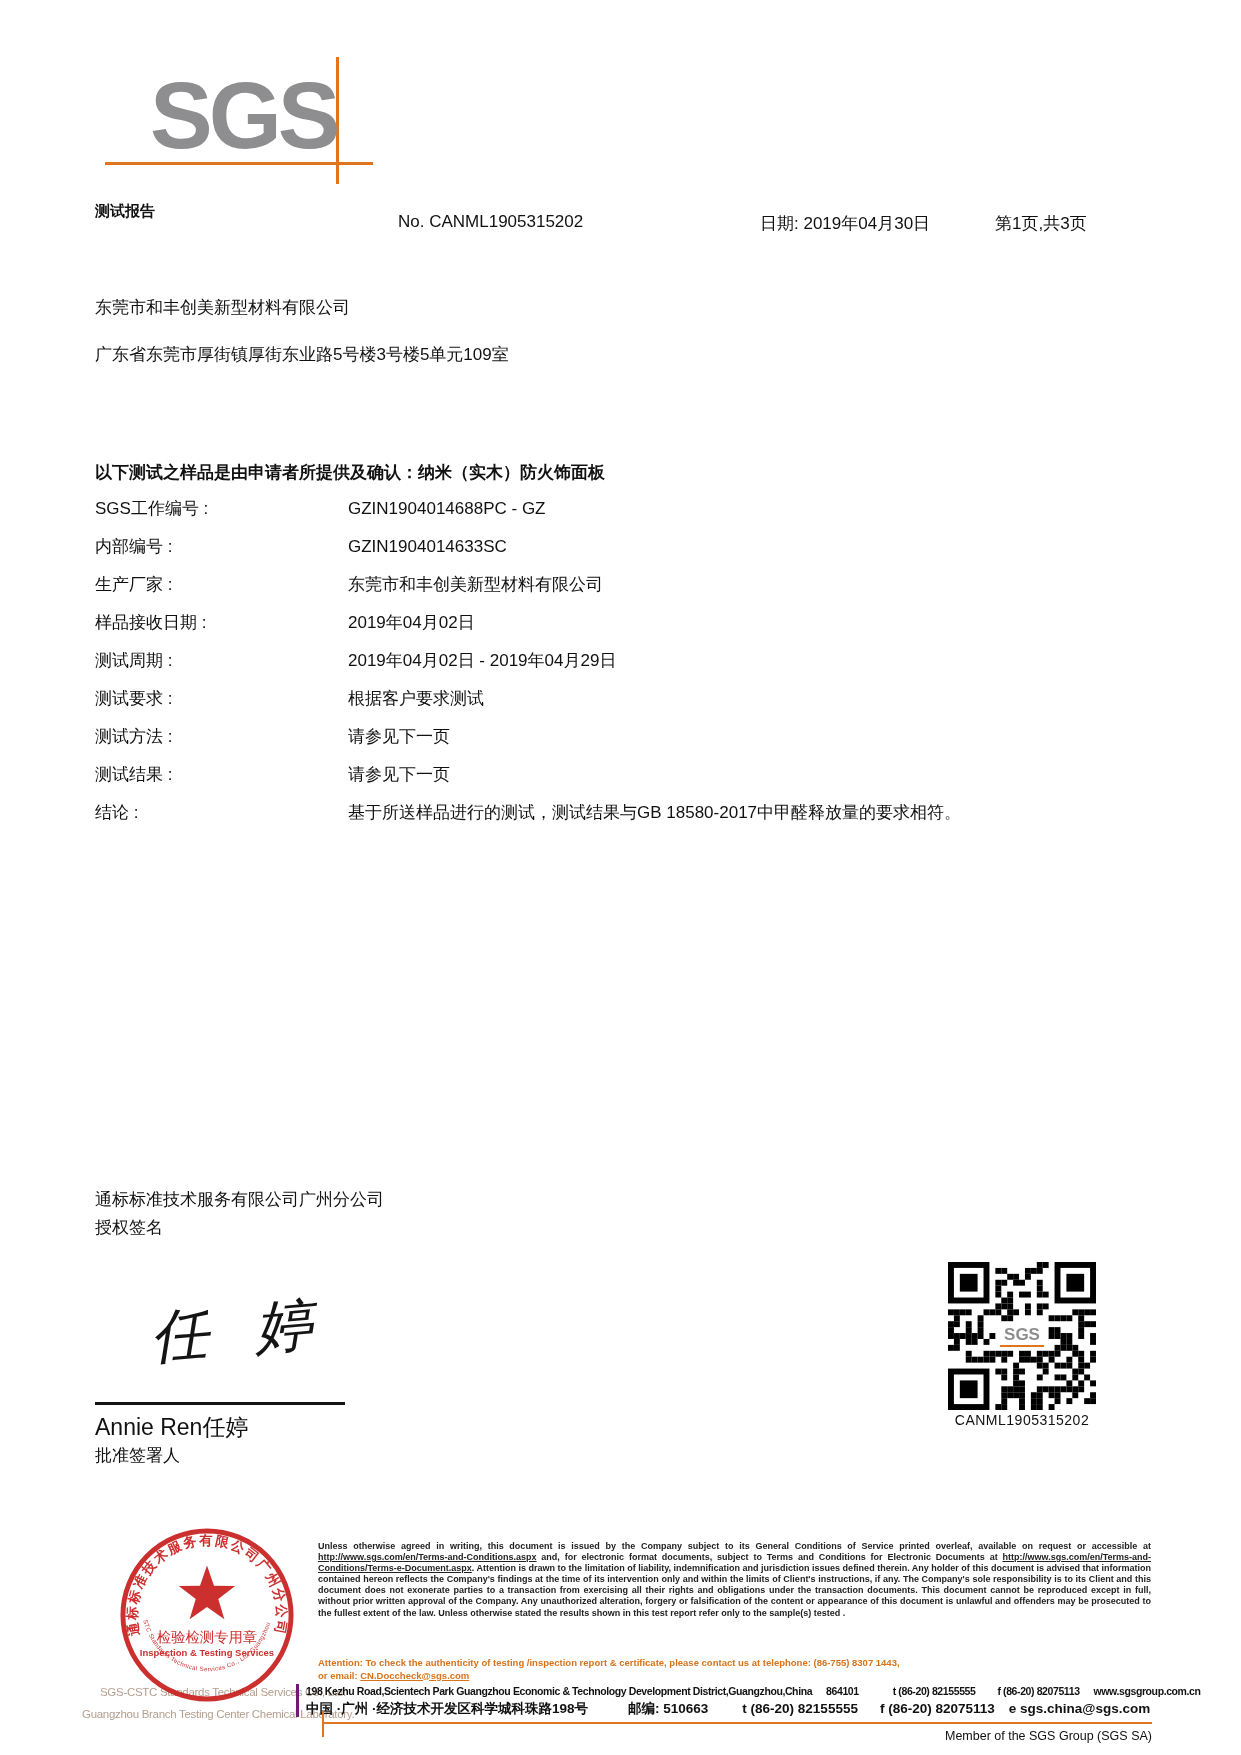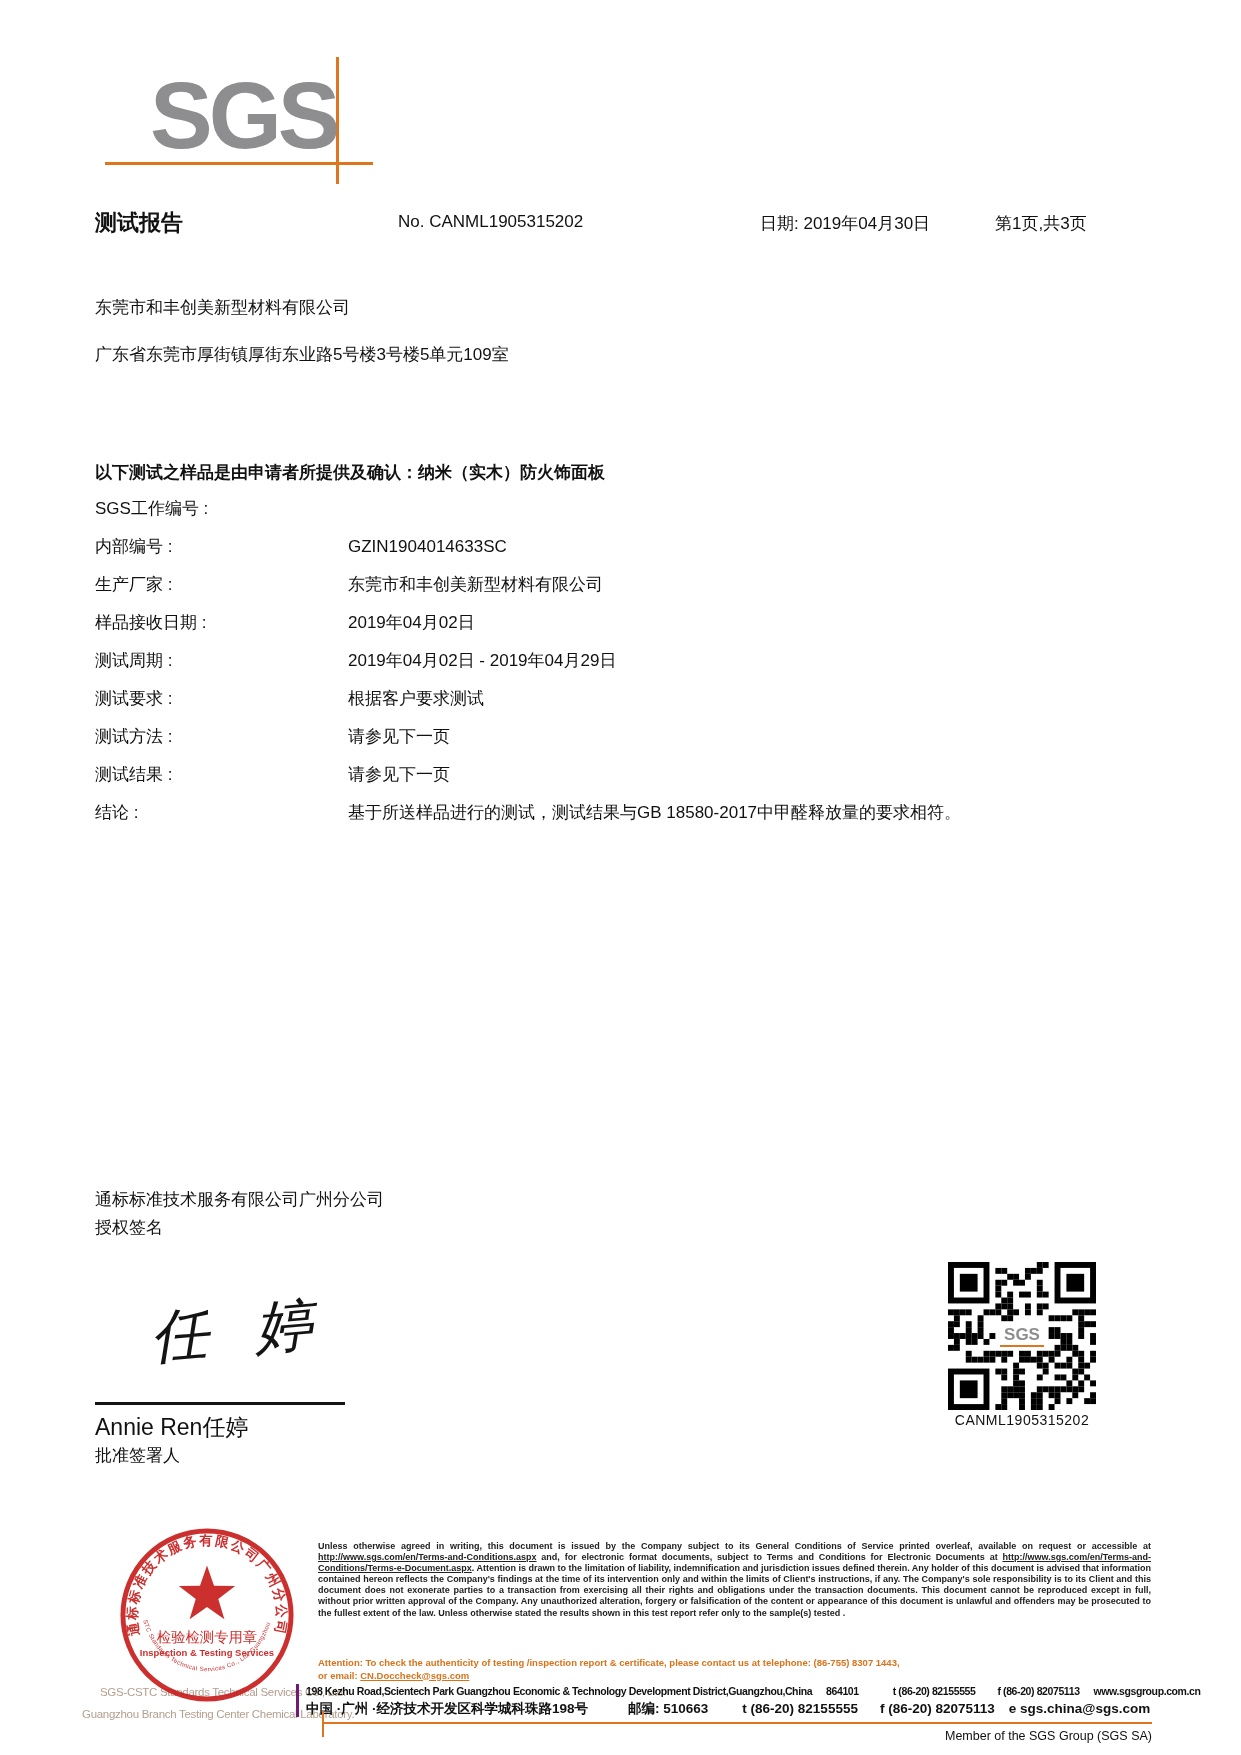--- a/index.html
+++ b/index.html
@@ -7,21 +7,21 @@
         font-family:"Liberation Sans",sans-serif;color:#111;overflow:hidden;}
   .abs{position:absolute;}
 
   
   .logo-text{left:150px;top:70px;font-size:94px;font-weight:bold;color:#8e8e90;
              letter-spacing:-4px;line-height:92px;}
   .logo-hline{left:105px;top:162px;width:268px;height:3px;background:#e0751f;}
   .logo-vline{left:336px;top:57px;width:3px;height:127px;background:#e0751f;}
 
   
-  .doc-title{left:95px;top:208px;font-size:22px;font-weight:bold;}
+  .doc-title{left:95px;top:202px;font-size:15px;font-weight:bold;}
   .report-no{left:398px;top:212px;font-size:17px;}
   .report-date{left:760px;top:212px;font-size:17px;}
   .page-info{left:995px;top:212px;font-size:17px;}
 
   .company-name{left:95px;top:296px;font-size:17px;}
   .company-addr{left:95px;top:343px;font-size:17px;}
   .sample-statement{left:95px;top:461px;font-size:17px;font-weight:bold;}
 
   .fields{left:95px;top:498px;width:1050px;}
   .frow{display:flex;font-size:17px;line-height:21px;margin-bottom:17px;}
@@ -86,20 +86,21 @@
   <div class="abs page-info">第1页,共3页</div>
 
   <div class="abs company-name">东莞市和丰创美新型材料有限公司</div>
   <div class="abs company-addr">广东省东莞市厚街镇厚街东业路5号楼3号楼5单元109室</div>
 
   <div class="abs sample-statement">以下测试之样品是由申请者所提供及确认：纳米（实木）防火饰面板</div>
 
   <div class="abs fields">
     <div class="frow">
       <span class="flabel">SGS工作编号 :</span>
+      <span class="fvalue">GZIN1904014688PC - GZ</span>
     </div>
     <div class="frow">
       <span class="flabel">内部编号 :</span>
       <span class="fvalue">GZIN1904014633SC</span>
     </div>
     <div class="frow">
       <span class="flabel">生产厂家 :</span>
       <span class="fvalue">东莞市和丰创美新型材料有限公司</span>
     </div>
     <div class="frow">

